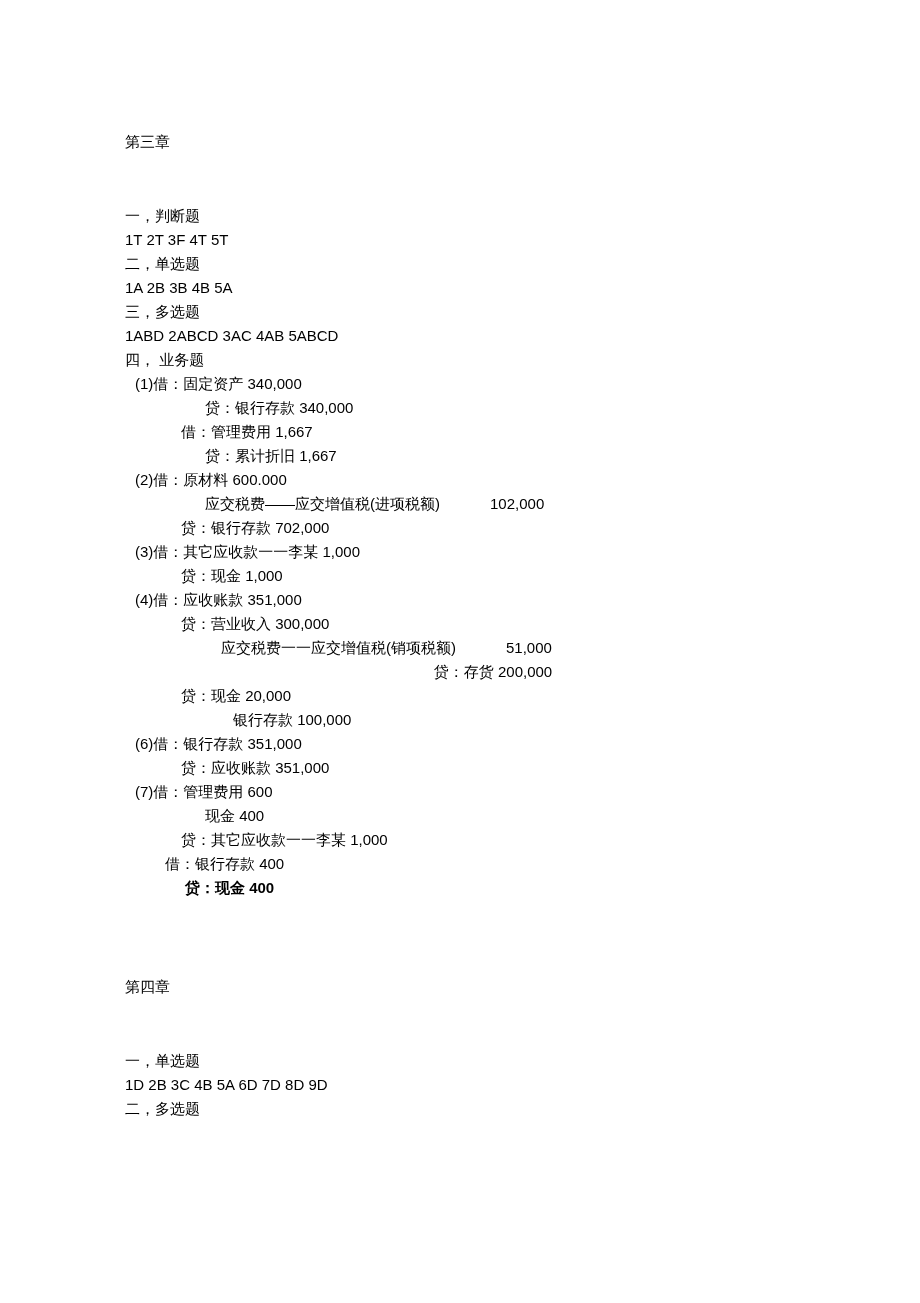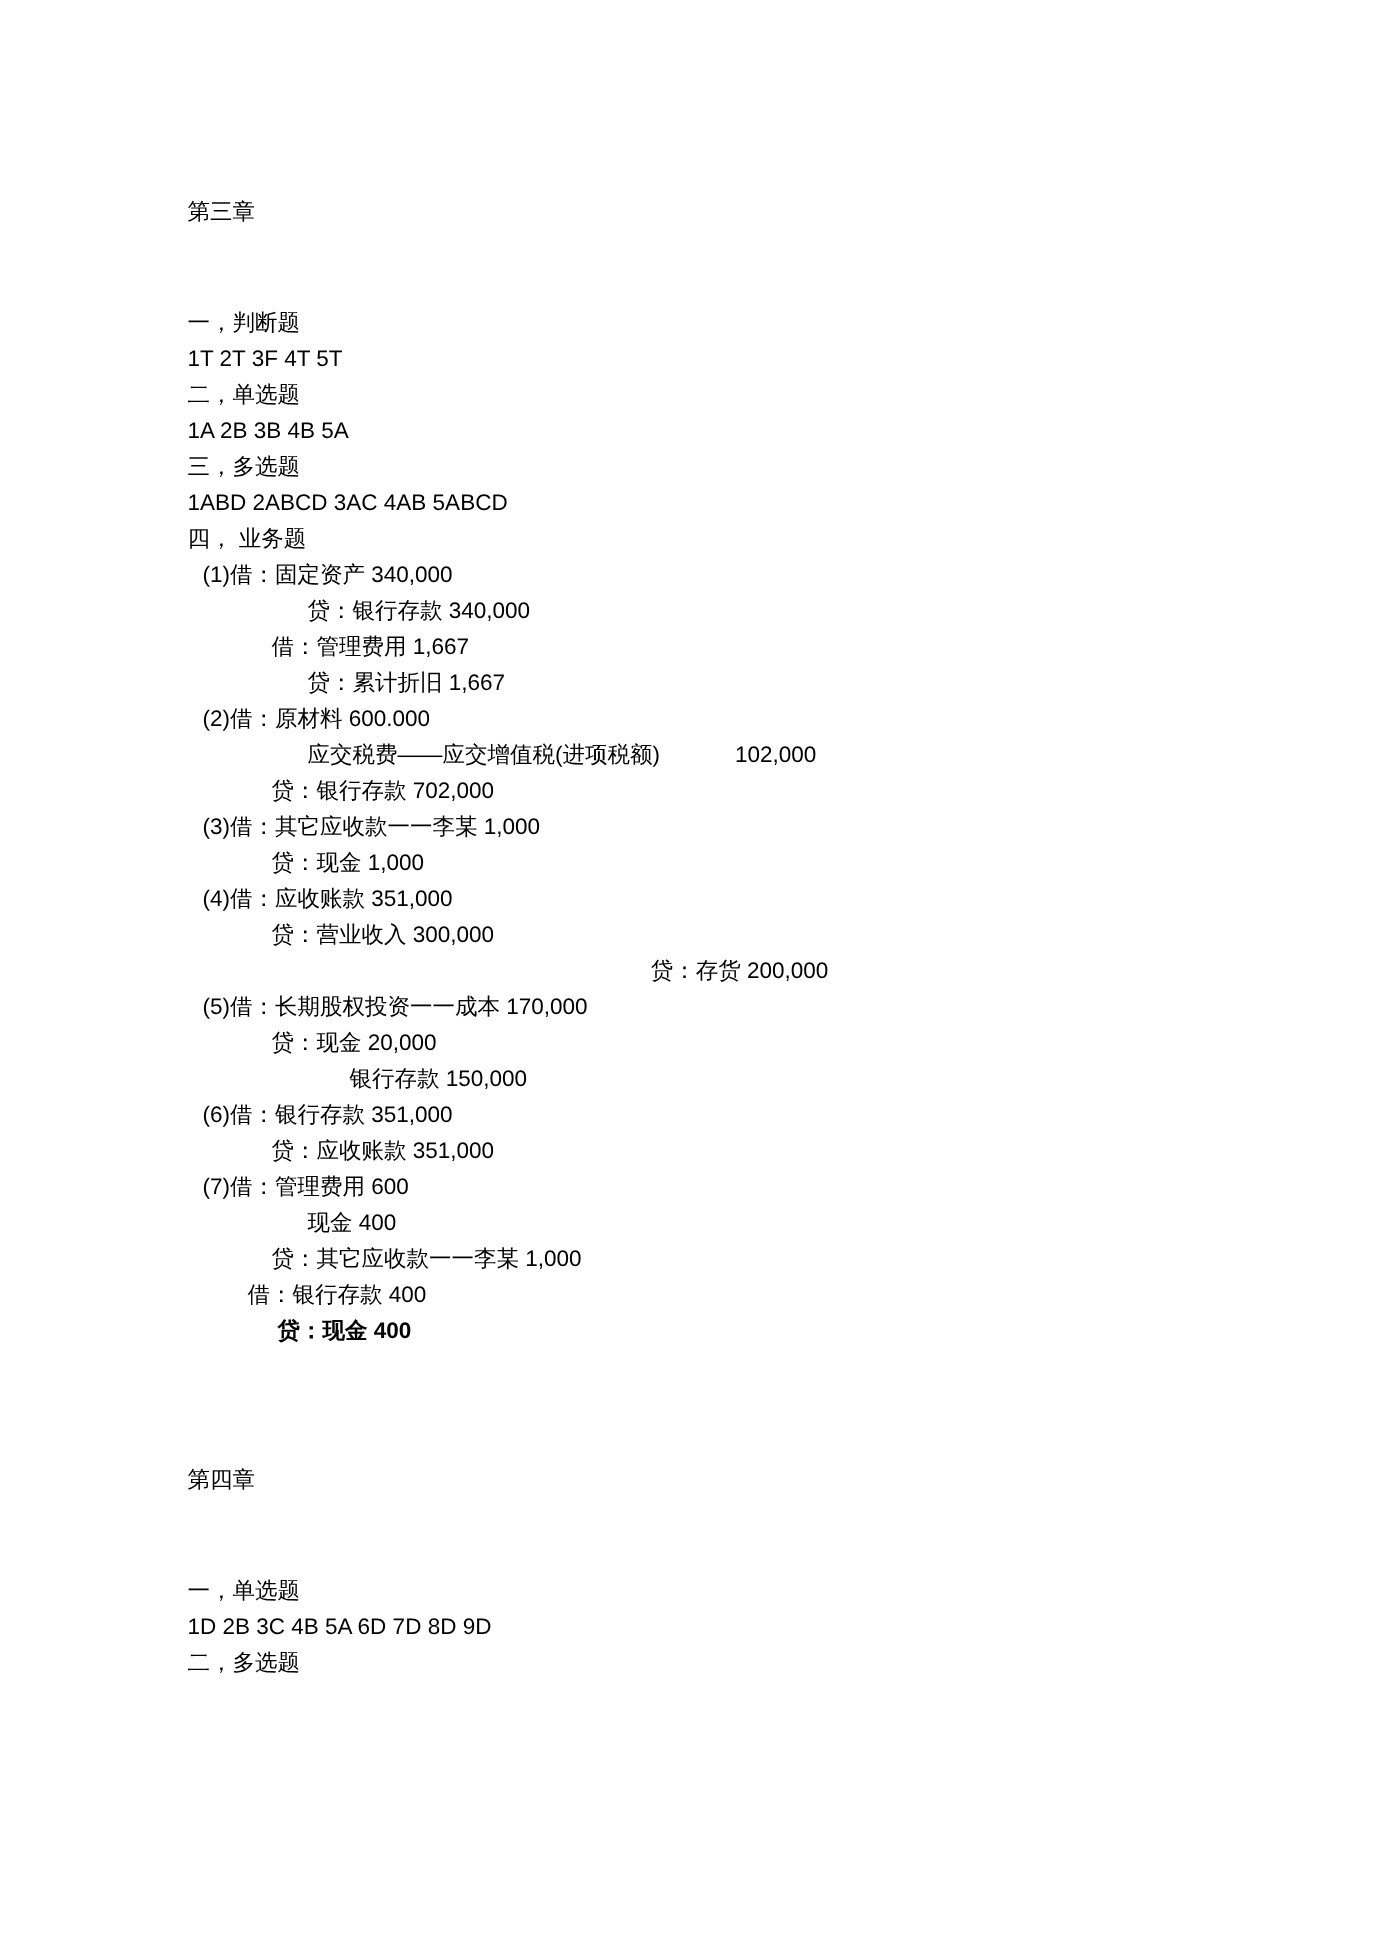--- a/index.html
+++ b/index.html
@@ -88,25 +88,27 @@
   <div class="answer-line indent-3">
     <span>应交税费——应交增值税(进项税额)</span><span class="amt-gap"></span><span>102,000</span>
   </div>
   <div class="answer-line indent-2">贷：银行存款 702,000</div>
 
   <div class="answer-line indent-1">(3)借：其它应收款一一李某 1,000</div>
   <div class="answer-line indent-2">贷：现金 1,000</div>
 
   <div class="answer-line indent-1">(4)借：应收账款  351,000</div>
   <div class="answer-line indent-2">贷：营业收入 300,000</div>
+  <div class="answer-line indent-3b">
+    <span>应交税费一一应交增值税(销项税额)</span><span class="amt-gap"></span><span>51,000</span>
+  </div>
   <div class="answer-line indent-2b">贷：存货 200,000</div>
 
-  <div class="answer-line indent-1">(5)借：长期股权投资一一成本 170,000</div>
   <div class="answer-line indent-2">贷：现金 20,000</div>
-  <div class="answer-line indent-3c">银行存款 150,000</div>
+  <div class="answer-line indent-3c">银行存款 100,000</div>
 
   <div class="answer-line indent-1">(6)借：银行存款  351,000</div>
   <div class="answer-line indent-2">贷：应收账款 351,000</div>
 
   <div class="answer-line indent-1">(7)借：管理费用 600</div>
   <div class="answer-line indent-3">现金 400</div>
   <div class="answer-line indent-2">贷：其它应收款一一李某 1,000</div>
   <div class="answer-line indent-1b">借：银行存款 400</div>
   <div class="answer-line indent-2c">贷：现金 400</div>
 

